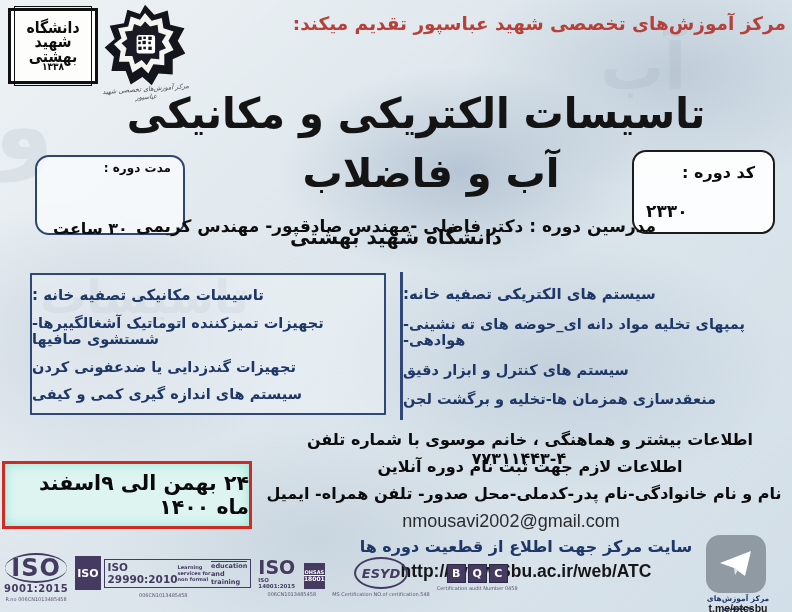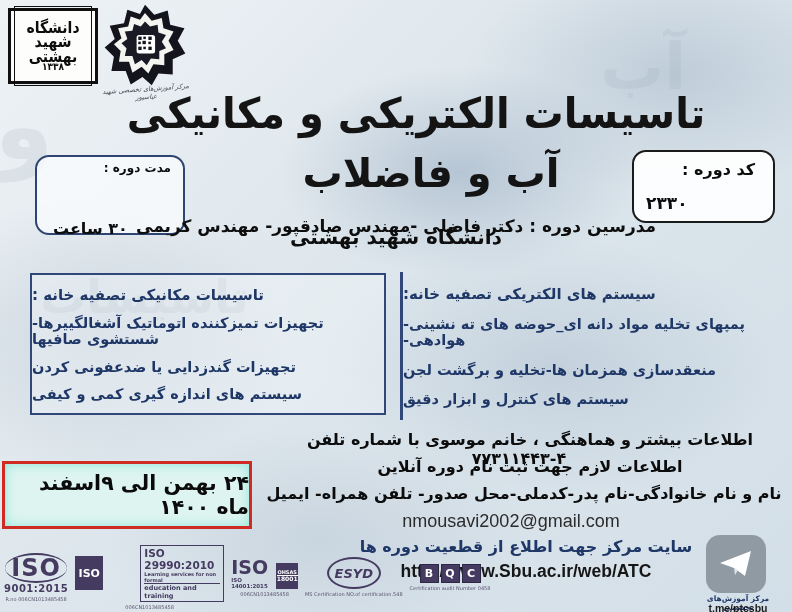--- a/index.html
+++ b/index.html
@@ -27,21 +27,21 @@
         font-style:italic;transform:rotate(-4deg);}
   .title1{top:90px;left:40px;right:0;text-align:center;font-size:40px;font-weight:900;
         color:#141414;transform:scaleY(1.05);}
   .title2{top:150px;left:70px;right:0;text-align:center;font-size:40px;font-weight:900;color:#141414;}
   .round-box{box-sizing:border-box;border-radius:14px;display:flex;flex-direction:column;
         justify-content:space-evenly;padding:4px 12px;}
   .duration-box{top:155px;left:35px;width:150px;height:80px;border:2.5px solid #2f4571;
         background:rgba(250,252,253,.75);}
   .duration-box .l1{text-align:right;font-weight:bold;font-size:12px;color:#0d0d0d;}
   .duration-box .l2{text-align:left;font-weight:bold;font-size:16px;color:#0d0d0d;padding-left:4px;margin-top:44px;}
-  .code-box{top:150px;left:632px;width:143px;height:73px;border:2.5px solid #1b1b1b;
+  .code-box{top:150px;left:632px;width:143px;height:84px;border:2.5px solid #1b1b1b;
         background:rgba(255,255,255,.92);}
   .code-box .l1{text-align:right;font-weight:bold;font-size:16px;color:#0d0d0d;padding-right:6px;}
   .code-box .l2{text-align:left;font-weight:bold;font-size:17px;color:#0d0d0d;margin-top:11px;}
   .instructors{top:216px;left:0;right:0;text-align:center;font-size:17px;font-weight:bold;color:#0e0e0e;}
   .university{top:225px;left:0;right:0;text-align:center;font-size:20px;font-weight:bold;color:#0e0e0e;}
   .mech-box{top:273px;left:30px;width:356px;height:142px;border:2.5px solid #30477a;box-sizing:border-box;
         background:rgba(246,250,252,.35);display:flex;flex-direction:column;justify-content:space-evenly;}
   .elec-box{top:272px;left:400px;width:392px;height:148px;border-left:3px solid #30477a;box-sizing:border-box;
         display:flex;flex-direction:column;justify-content:space-evenly;}
   .nv{color:#1e3766;font-weight:bold;text-align:left;font-size:14.5px;}
@@ -61,21 +61,21 @@
   .cert-strip{left:0;bottom:2px;width:412px;height:66px;display:flex;align-items:center;gap:7px;
         padding:0 4px;color:#453b60;}
   .cert{display:flex;flex-direction:column;align-items:center;justify-content:center;}
   .serial{font-size:5px;color:#5a5270;margin-top:2px;white-space:nowrap;}
   .iso9001-big{font-size:24px;font-weight:900;letter-spacing:1px;border-top:2px solid #453b60;
         border-bottom:2px solid #453b60;line-height:1;padding:1px 6px;border-radius:50%;}
   .iso9001-std{font-size:10px;font-weight:bold;letter-spacing:.5px;}
   .iso29990{flex-direction:row;gap:3px;}
   .iso-sq{width:30px;height:30px;background:#453b60;color:#fff;display:flex;align-items:center;
         justify-content:center;font-weight:900;font-size:11px;border:2px solid #453b60;}
-  .iso29990-txt{border:1.5px solid #453b60;padding:1px 3px;display:flex;flex-direction:column;align-items:center;margin-left:34px;}
+  .iso29990-txt{border:1.5px solid #453b60;padding:1px 3px;display:flex;align-items:center;}
   .iso29990-t1{font-size:10.5px;font-weight:900;}
   .iso29990-t2{font-size:5px;font-weight:bold;}
   .iso29990-t3{font-size:6.5px;font-weight:bold;border-top:1px solid #453b60;}
   .iso14001{flex-direction:row;gap:4px;align-items:flex-end;}
   .iso14001-big{font-size:19px;font-weight:900;line-height:1;}
   .iso14001-std{font-size:5.5px;font-weight:bold;}
   .ohsas{width:26px;height:26px;background:#453b60;color:#fff;display:flex;flex-direction:column;
         align-items:center;justify-content:center;line-height:1;}
   .ohsas .o1{font-size:5px;font-weight:bold;}
   .ohsas .o2{font-size:6px;font-weight:bold;border-top:1px solid #fff;}
@@ -92,20 +92,21 @@
 </style>
 </head>
 <body>
 
 <div class="poster">
 
   <div class="abs watermark" style="top:270px;left:40px;font-size:46px;opacity:.14;">تاسیسات</div>
   <div class="abs watermark" style="top:30px;left:600px;font-size:64px;opacity:.10;">آب</div>
   <div class="abs watermark" style="top:70px;left:-6px;font-size:96px;opacity:.13;">و</div>
 
+  <div class="abs fa presenter">مرکز آموزش‌های تخصصی  شهید عباسپور  تقدیم میکند:</div>
 
   <div class="abs seal">
     <div class="seal-inner fa">
       <div>دانشگاه</div>
       <div>شهید</div>
       <div>بهشتی</div>
       <div class="seal-year">۱۳۳۸</div>
     </div>
   </div>
 
@@ -149,22 +150,22 @@
   <div class="abs fa mech-box">
     <div class="nv nv-title">تاسیسات مکانیکی تصفیه خانه :</div>
     <div class="nv">تجهیزات تمیزکننده اتوماتیک آشغالگییرها-شستشوی صافیها</div>
     <div class="nv">تجهیزات گندزدایی یا ضدعفونی کردن</div>
     <div class="nv">سیستم های اندازه گیری کمی و کیفی</div>
   </div>
 
   <div class="abs fa elec-box">
     <div class="nv nv-title">سیستم های الکتریکی تصفیه خانه:</div>
     <div class="nv">پمپهای تخلیه مواد دانه ای_حوضه های ته نشینی- هوادهی-</div>
+    <div class="nv">سیستم های کنترل و ابزار دقیق</div>
     <div class="nv">منعقدسازی همزمان ها-تخلیه و برگشت لجن</div>
-    <div class="nv">سیستم های کنترل و ابزار دقیق</div>
   </div>
 
   <div class="abs fa contact1">
     <span>اطلاعات بیشتر و هماهنگی ، خانم موسوی  با شماره تلفن</span>
     <span class="phone">۷۷۳۱۱۴۴۳-۴</span>
   </div>
   <div class="abs fa contact2">اطلاعات لازم جهت ثبت نام دوره آنلاین</div>
   <div class="abs fa contact3">نام و نام خانوادگی-نام پدر-کدملی-محل صدور- تلفن همراه- ایمیل</div>
   <div class="abs email">nmousavi2002@gmail.com</div>
 

